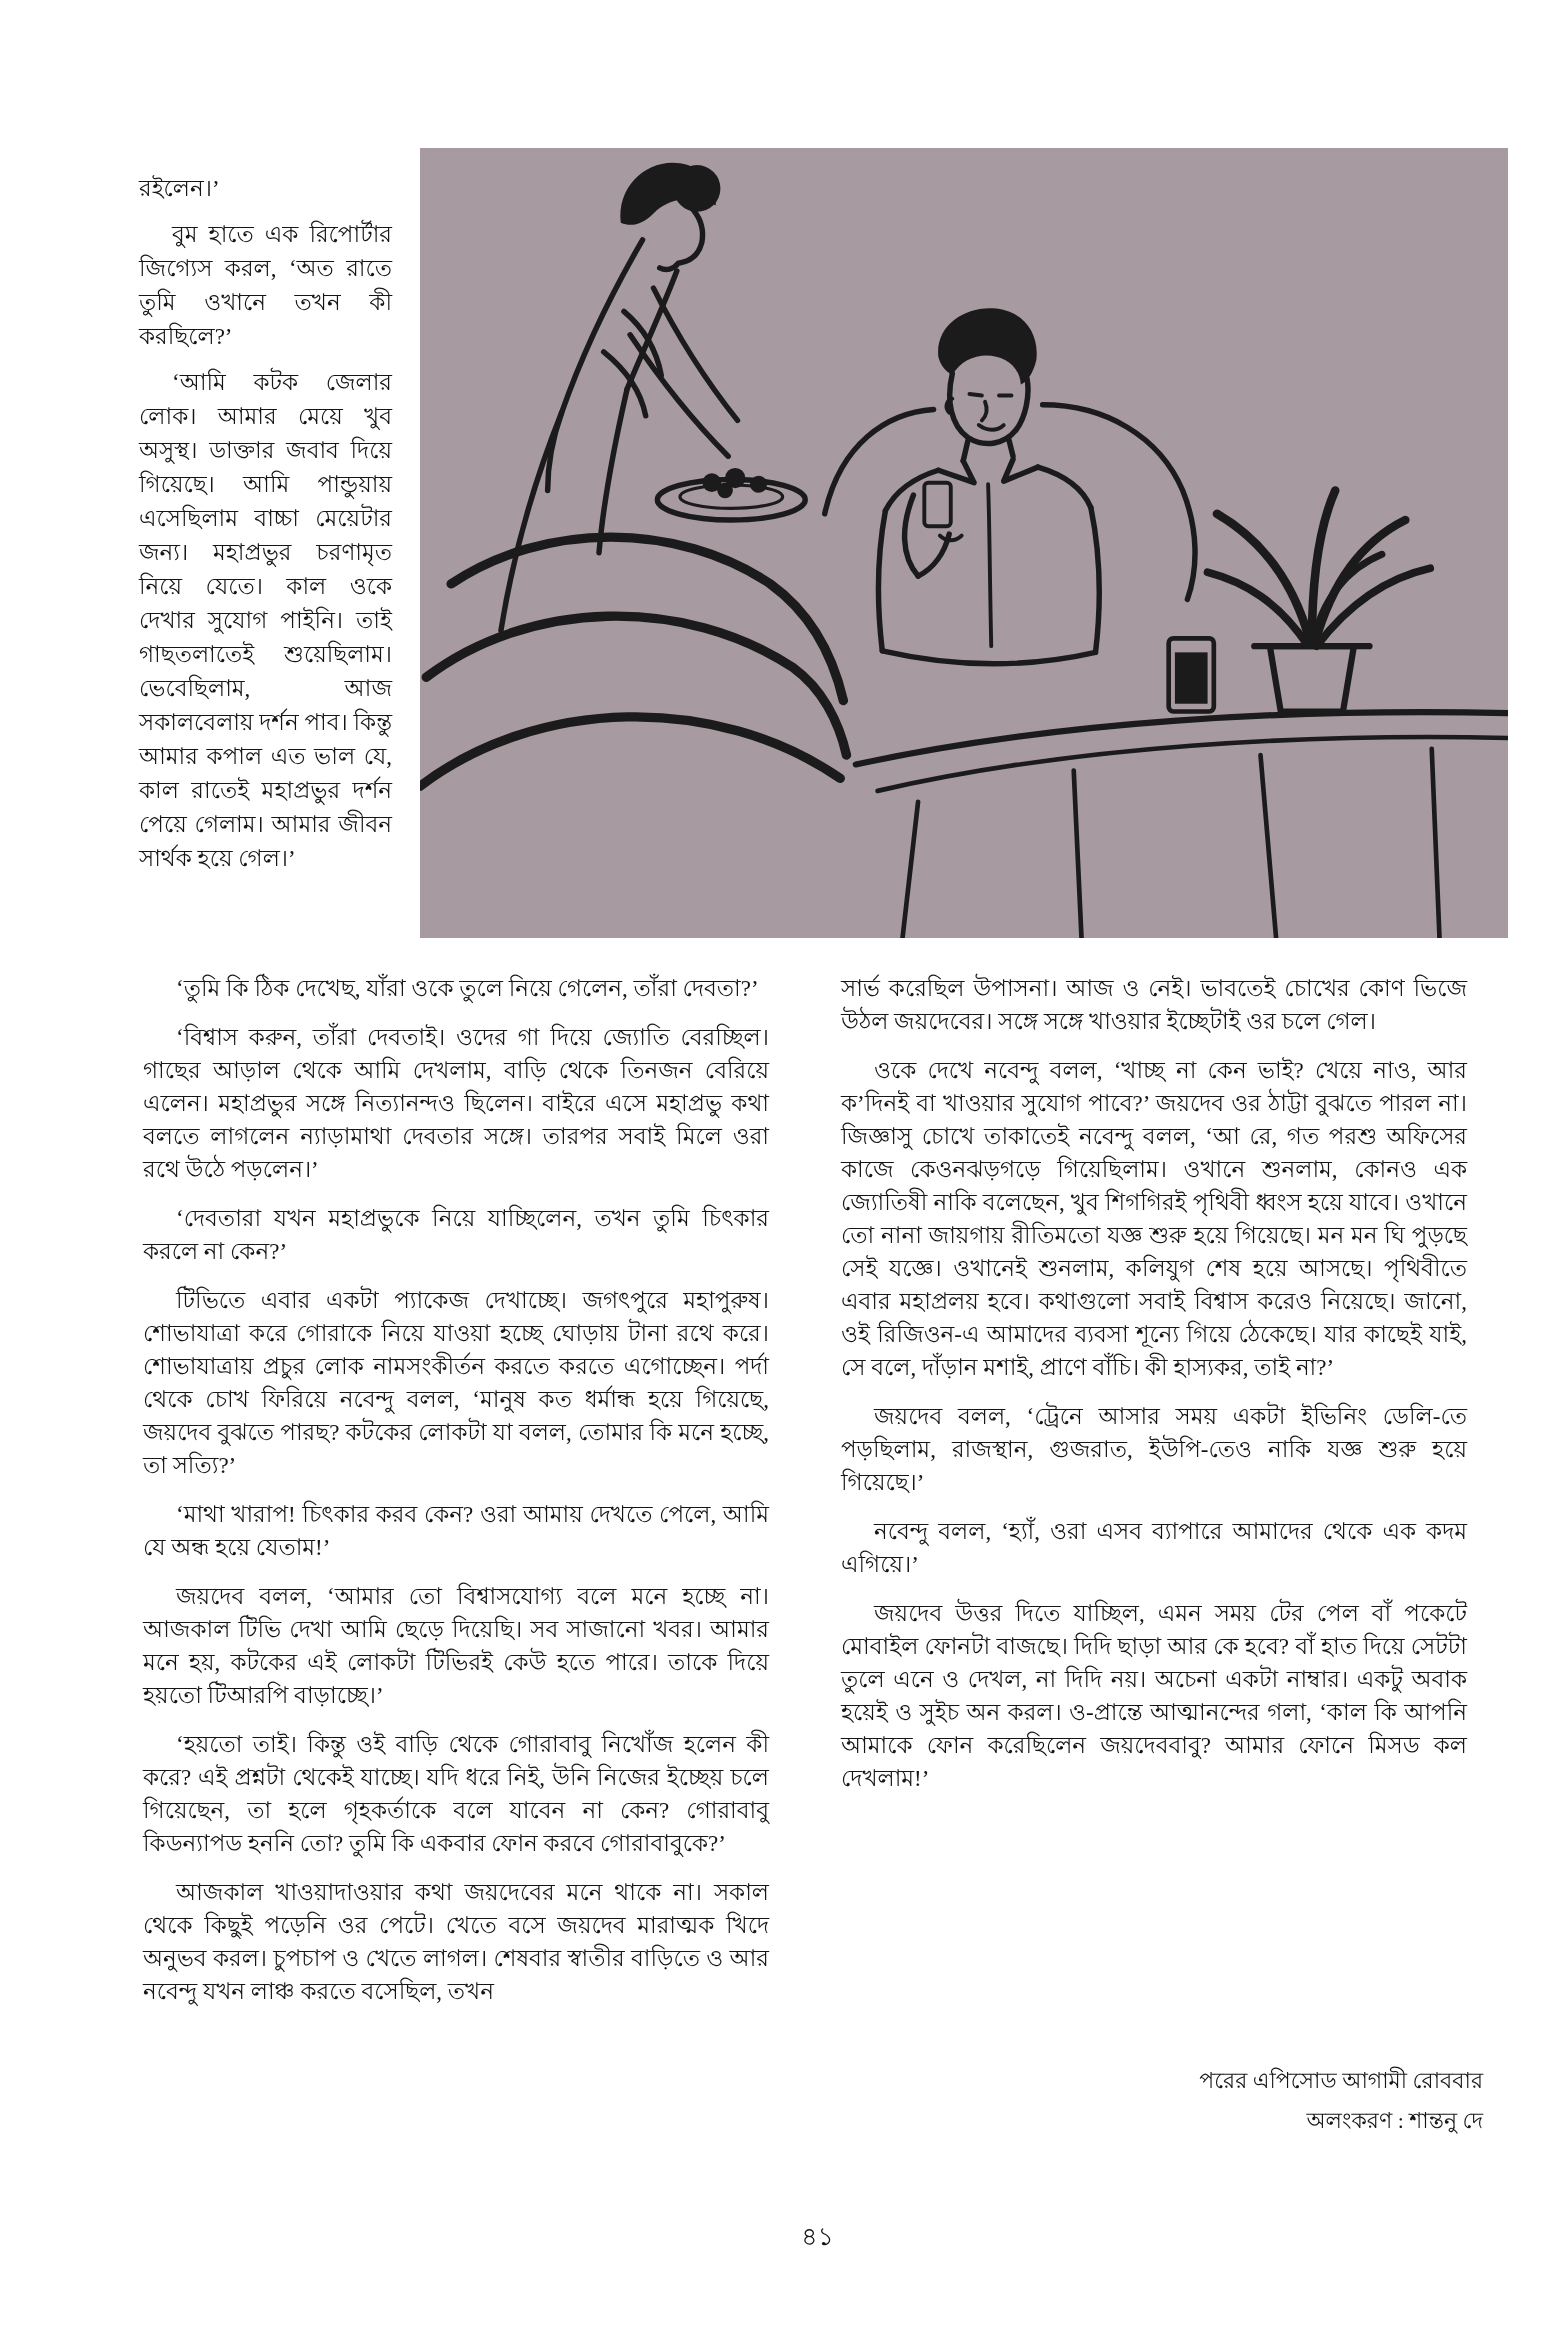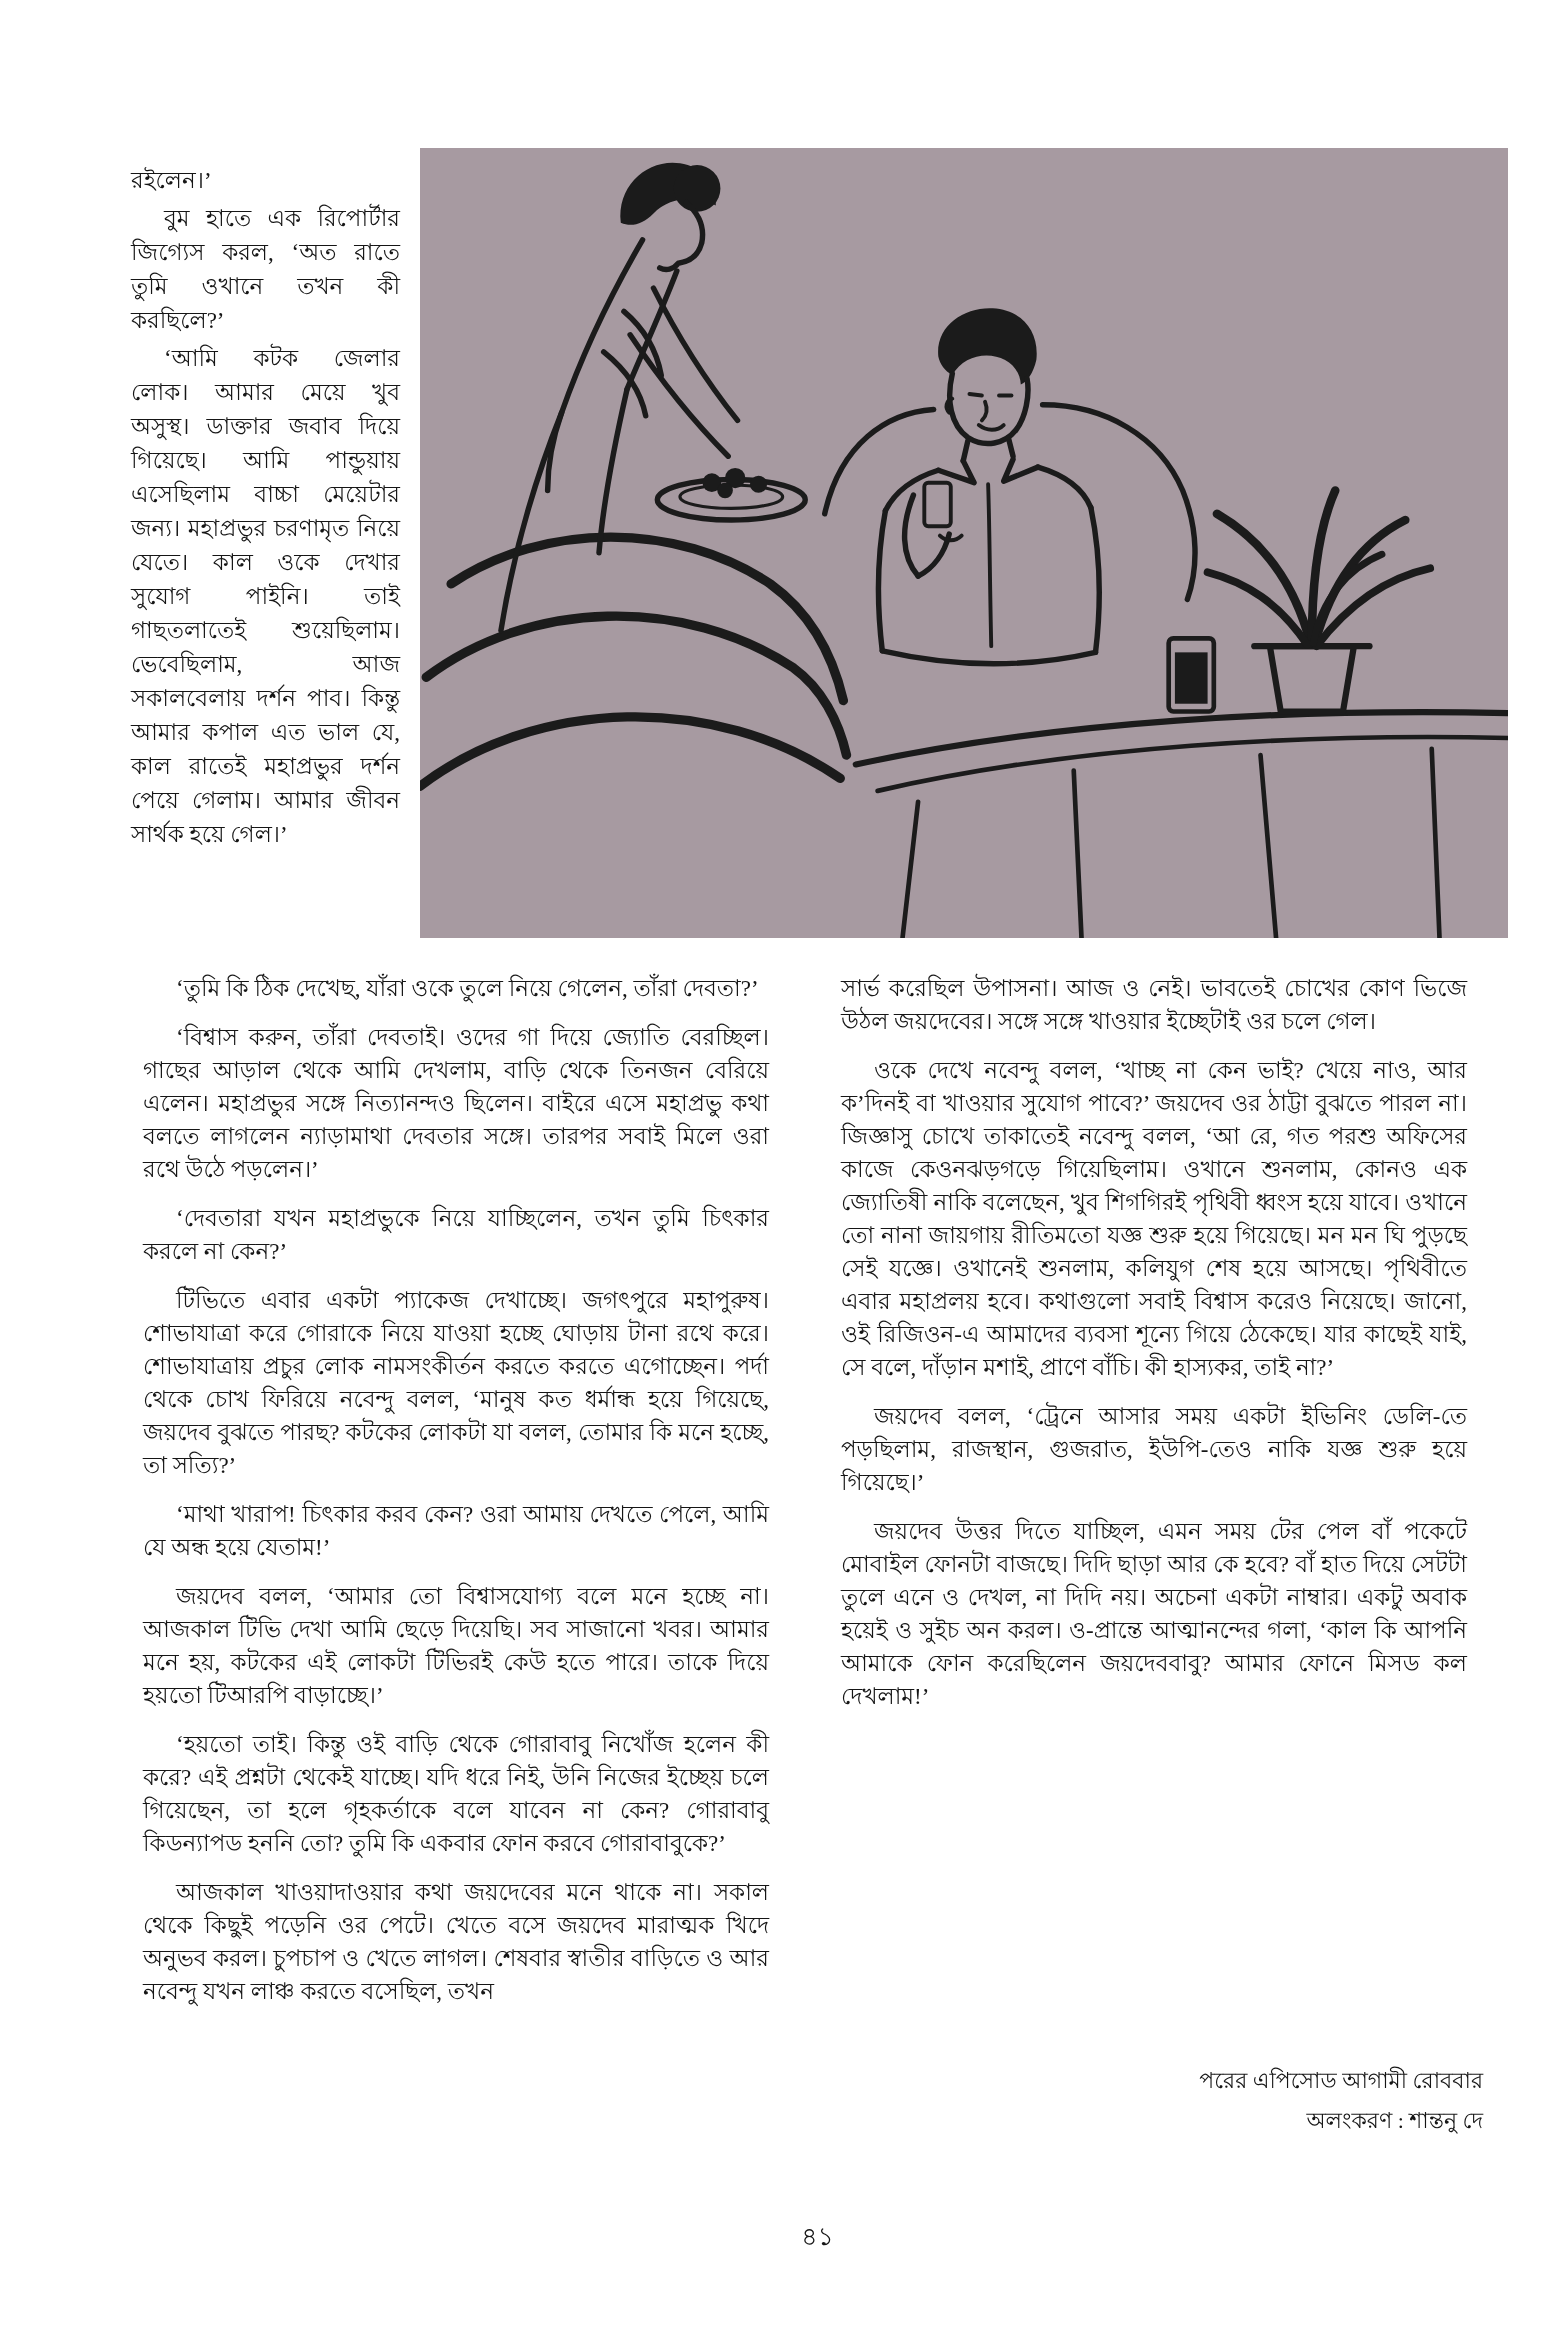--- a/index.html
+++ b/index.html
@@ -15,21 +15,21 @@
   }
   
   .narrow-col{
     position:absolute;
     left:127px; top:160px;
     width:277px;
     font-size:23px;
     line-height:34px;
     text-align:justify;
   }
-  .narrow-col p{margin:4px;}
+  .narrow-col p{margin:12px;}
   p.indent{text-indent:33px;}
   
   .illustration{
     position:absolute;
     left:420px; top:148px;
     width:1088px; height:790px;
     margin:0;
   }
   .illustration svg{display:block;width:100%;height:100%;}
   
@@ -171,20 +171,21 @@
       <p class="indent">টিভিতে এবার একটা প্যাকেজ দেখাচ্ছে। জগৎপুরে মহাপুরুষ। শোভাযাত্রা করে গোরাকে নিয়ে যাওয়া হচ্ছে ঘোড়ায় টানা রথে করে। শোভাযাত্রায় প্রচুর লোক নামসংকীর্তন করতে করতে এগোচ্ছেন। পর্দা থেকে চোখ ফিরিয়ে নবেন্দু বলল, ‘মানুষ কত ধর্মান্ধ হয়ে গিয়েছে, জয়দেব বুঝতে পারছ? কটকের লোকটা যা বলল, তোমার কি মনে হচ্ছে, তা সত্যি?’</p>
       <p class="indent">‘মাথা খারাপ! চিৎকার করব কেন? ওরা আমায় দেখতে পেলে, আমি যে অন্ধ হয়ে যেতাম!’</p>
       <p class="indent">জয়দেব বলল, ‘আমার তো বিশ্বাসযোগ্য বলে মনে হচ্ছে না। আজকাল টিভি দেখা আমি ছেড়ে দিয়েছি। সব সাজানো খবর। আমার মনে হয়, কটকের এই লোকটা টিভিরই কেউ হতে পারে। তাকে দিয়ে হয়তো টিআরপি বাড়াচ্ছে।’</p>
       <p class="indent">‘হয়তো তাই। কিন্তু ওই বাড়ি থেকে গোরাবাবু নিখোঁজ হলেন কী করে? এই প্রশ্নটা থেকেই যাচ্ছে। যদি ধরে নিই, উনি নিজের ইচ্ছেয় চলে গিয়েছেন, তা হলে গৃহকর্তাকে বলে যাবেন না কেন? গোরাবাবু কিডন্যাপড হননি তো? তুমি কি একবার ফোন করবে গোরাবাবুকে?’</p>
       <p class="indent">আজকাল খাওয়াদাওয়ার কথা জয়দেবের মনে থাকে না। সকাল থেকে কিছুই পড়েনি ওর পেটে। খেতে বসে জয়দেব মারাত্মক খিদে অনুভব করল। চুপচাপ ও খেতে লাগল। শেষবার স্বাতীর বাড়িতে ও আর নবেন্দু যখন লাঞ্চ করতে বসেছিল, তখন</p>
     </div>
     <div class="col">
       <p>সার্ভ করেছিল উপাসনা। আজ ও নেই। ভাবতেই চোখের কোণ ভিজে উঠল জয়দেবের। সঙ্গে সঙ্গে খাওয়ার ইচ্ছেটাই ওর চলে গেল।</p>
       <p class="indent">ওকে দেখে নবেন্দু বলল, ‘খাচ্ছ না কেন ভাই? খেয়ে নাও, আর ক’দিনই বা খাওয়ার সুযোগ পাবে?’ জয়দেব ওর ঠাট্টা বুঝতে পারল না। জিজ্ঞাসু চোখে তাকাতেই নবেন্দু বলল, ‘আ রে, গত পরশু অফিসের কাজে কেওনঝড়গড়ে গিয়েছিলাম। ওখানে শুনলাম, কোনও এক জ্যোতিষী নাকি বলেছেন, খুব শিগগিরই পৃথিবী ধ্বংস হয়ে যাবে। ওখানে তো নানা জায়গায় রীতিমতো যজ্ঞ শুরু হয়ে গিয়েছে। মন মন ঘি পুড়ছে সেই যজ্ঞে। ওখানেই শুনলাম, কলিযুগ শেষ হয়ে আসছে। পৃথিবীতে এবার মহাপ্রলয় হবে। কথাগুলো সবাই বিশ্বাস করেও নিয়েছে। জানো, ওই রিজিওন-এ আমাদের ব্যবসা শূন্যে গিয়ে ঠেকেছে। যার কাছেই যাই, সে বলে, দাঁড়ান মশাই, প্রাণে বাঁচি। কী হাস্যকর, তাই না?’</p>
       <p class="indent">জয়দেব বলল, ‘ট্রেনে আসার সময় একটা ইভিনিং ডেলি-তে পড়ছিলাম, রাজস্থান, গুজরাত, ইউপি-তেও নাকি যজ্ঞ শুরু হয়ে গিয়েছে।’</p>
+      <p class="indent">নবেন্দু বলল, ‘হ্যাঁ, ওরা এসব ব্যাপারে আমাদের থেকে এক কদম এগিয়ে।’</p>
       <p class="indent">জয়দেব উত্তর দিতে যাচ্ছিল, এমন সময় টের পেল বাঁ পকেটে মোবাইল ফোনটা বাজছে। দিদি ছাড়া আর কে হবে? বাঁ হাত দিয়ে সেটটা তুলে এনে ও দেখল, না দিদি নয়। অচেনা একটা নাম্বার। একটু অবাক হয়েই ও সুইচ অন করল। ও-প্রান্তে আত্মানন্দের গলা, ‘কাল কি আপনি আমাকে ফোন করেছিলেন জয়দেববাবু? আমার ফোনে মিসড কল দেখলাম!’</p>
     </div>
   </div>
 
   <div class="footer-credits">
     <p>পরের এপিসোড আগামী রোববার</p>
     <p>অলংকরণ : শান্তনু দে</p>
   </div>
 
   <div class="page-number">৪১</div>

